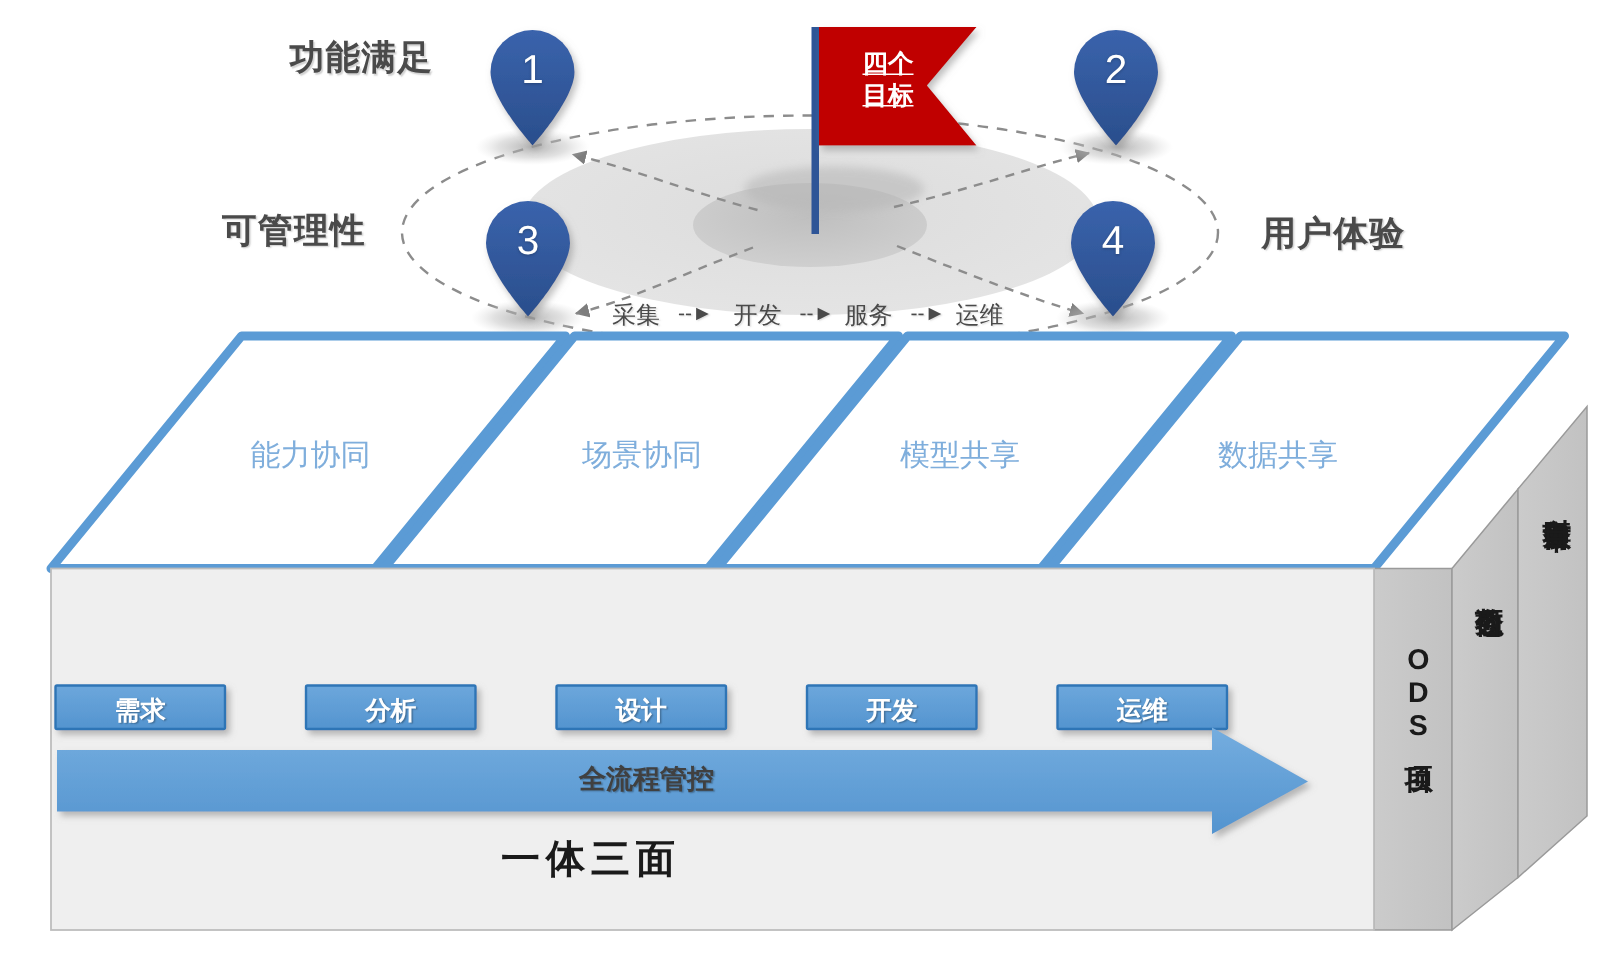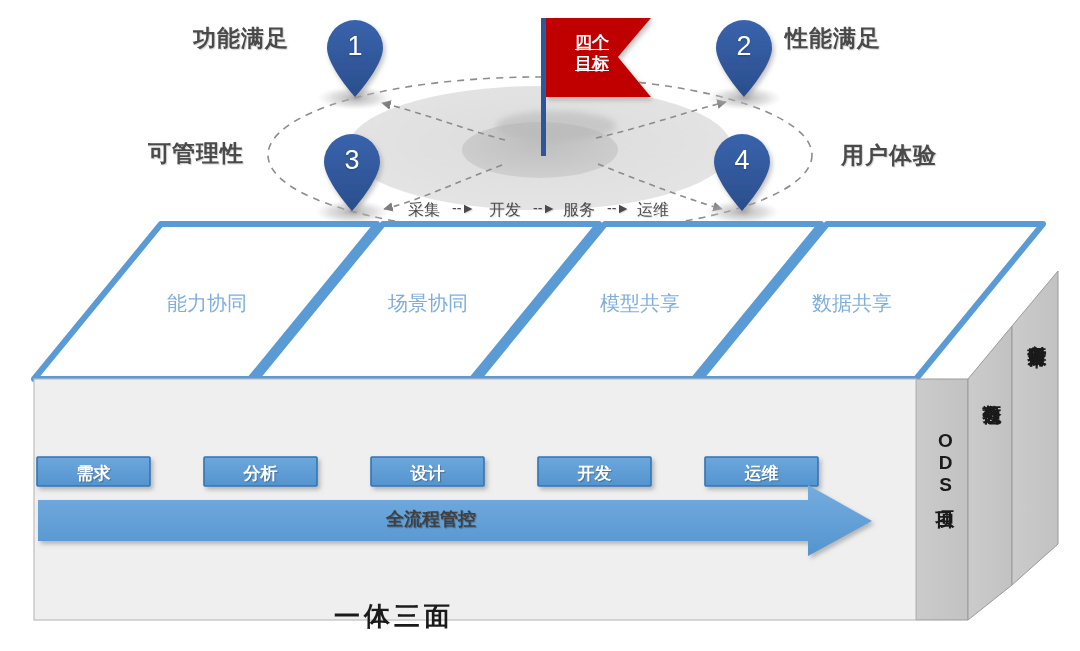--- a/index.html
+++ b/index.html
@@ -68,21 +68,20 @@
     font-size:18px;font-weight:bold;
     white-space:nowrap;
     text-shadow:1px 1px 1px rgba(0,0,0,.3);
   }
   .base-txt{
     position:absolute;
     color:#1a1a1a;
     font-size:26px;font-weight:bold;
     letter-spacing:4px;
     white-space:nowrap;
-    margin-top:44px;
   }
   .side-txt{
     position:absolute;
     color:#1a1a1a;
     font-size:19px;font-weight:bold;
     white-space:nowrap;
     writing-mode:vertical-rl;
     text-orientation:upright;
     letter-spacing:1px;
   }
@@ -197,21 +196,20 @@
         <rect x="371" y="457" width="113" height="29" rx="1" fill="url(#chipGrad)" stroke="#2E75B6" stroke-width="1.6" filter="url(#chipShadow)"></rect>
         <rect x="538" y="457" width="113" height="29" rx="1" fill="url(#chipGrad)" stroke="#2E75B6" stroke-width="1.6" filter="url(#chipShadow)"></rect>
         <rect x="705" y="457" width="113" height="29" rx="1" fill="url(#chipGrad)" stroke="#2E75B6" stroke-width="1.6" filter="url(#chipShadow)"></rect>
       </g>
 
       <path d="M38,500 L808,500 L808,485 L872,521 L808,556 L808,541 L38,541 Z" fill="url(#bandGrad)" filter="url(#chipShadow)"></path>
     </g>
   </svg>
 
   <div class="lbl" style="left:193px;top:23px;">功能满足</div>
-  <div class="lbl" style="left:785px;top:23px;">性能满足</div>
   <div class="lbl" style="left:148px;top:138px;">可管理性</div>
   <div class="lbl" style="left:841px;top:140px;text-align:center;">用户体验</div>
 
   <div class="pin-num" style="left:333px;top:31px;">1</div>
   <div class="pin-num" style="left:722px;top:31px;">2</div>
   <div class="pin-num" style="left:330px;top:145px;">3</div>
   <div class="pin-num" style="left:720px;top:145px;">4</div>
 
   <div class="flag-txt" style="left:563px;top:32px;">四个</div>
   <div class="flag-txt" style="left:563px;top:53px;">目标</div>

